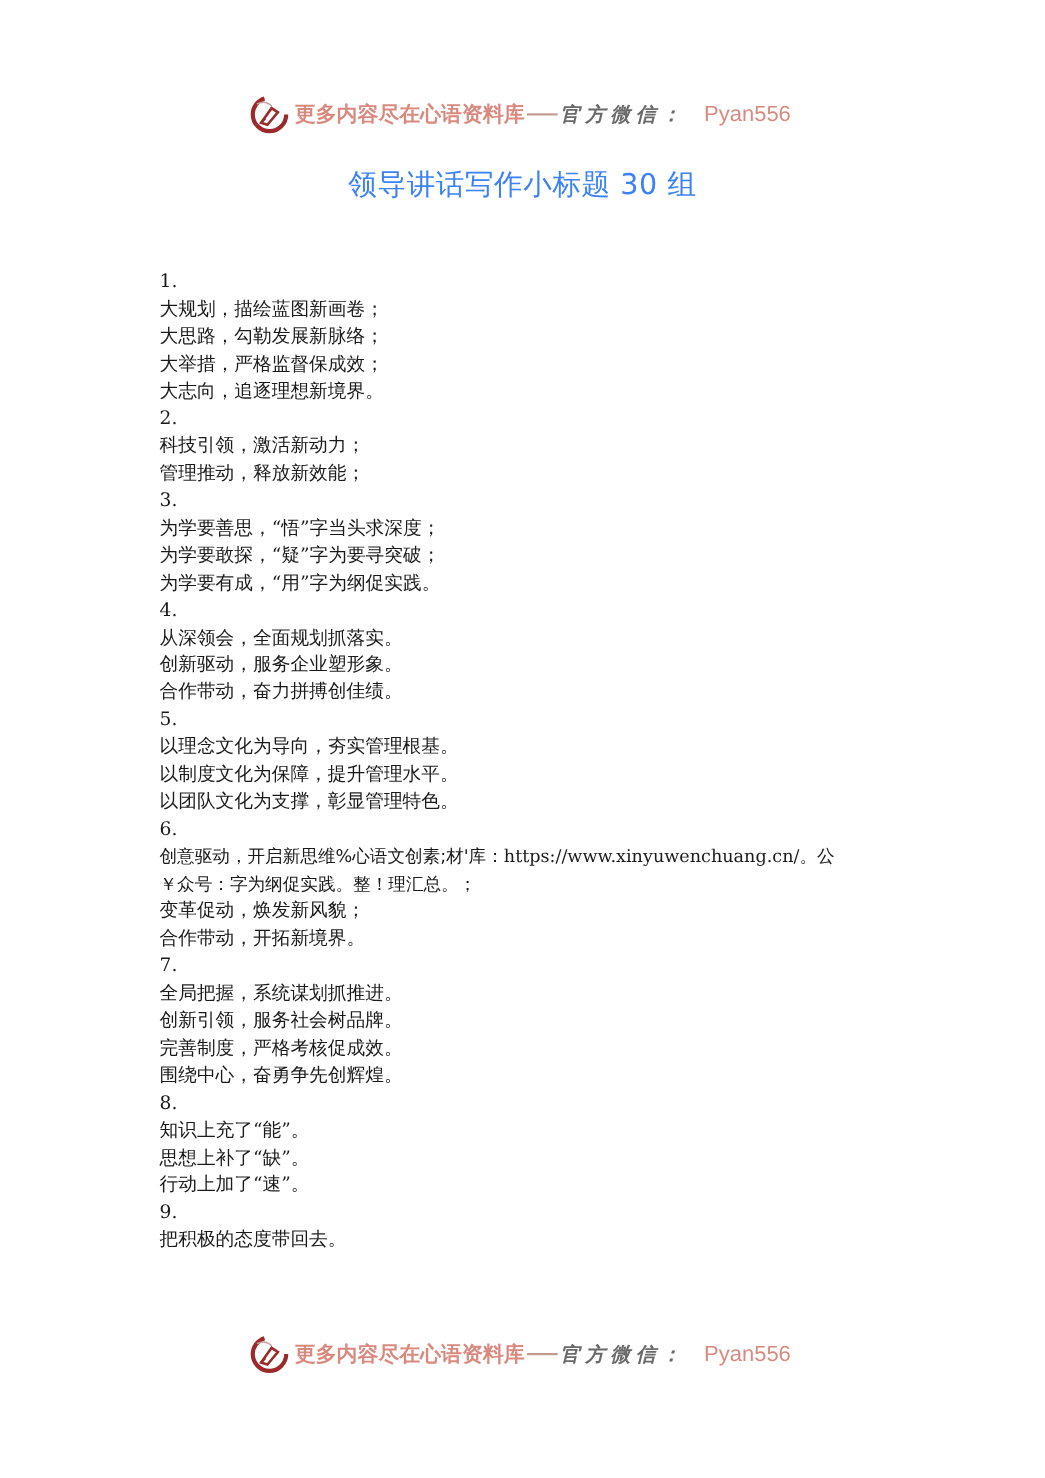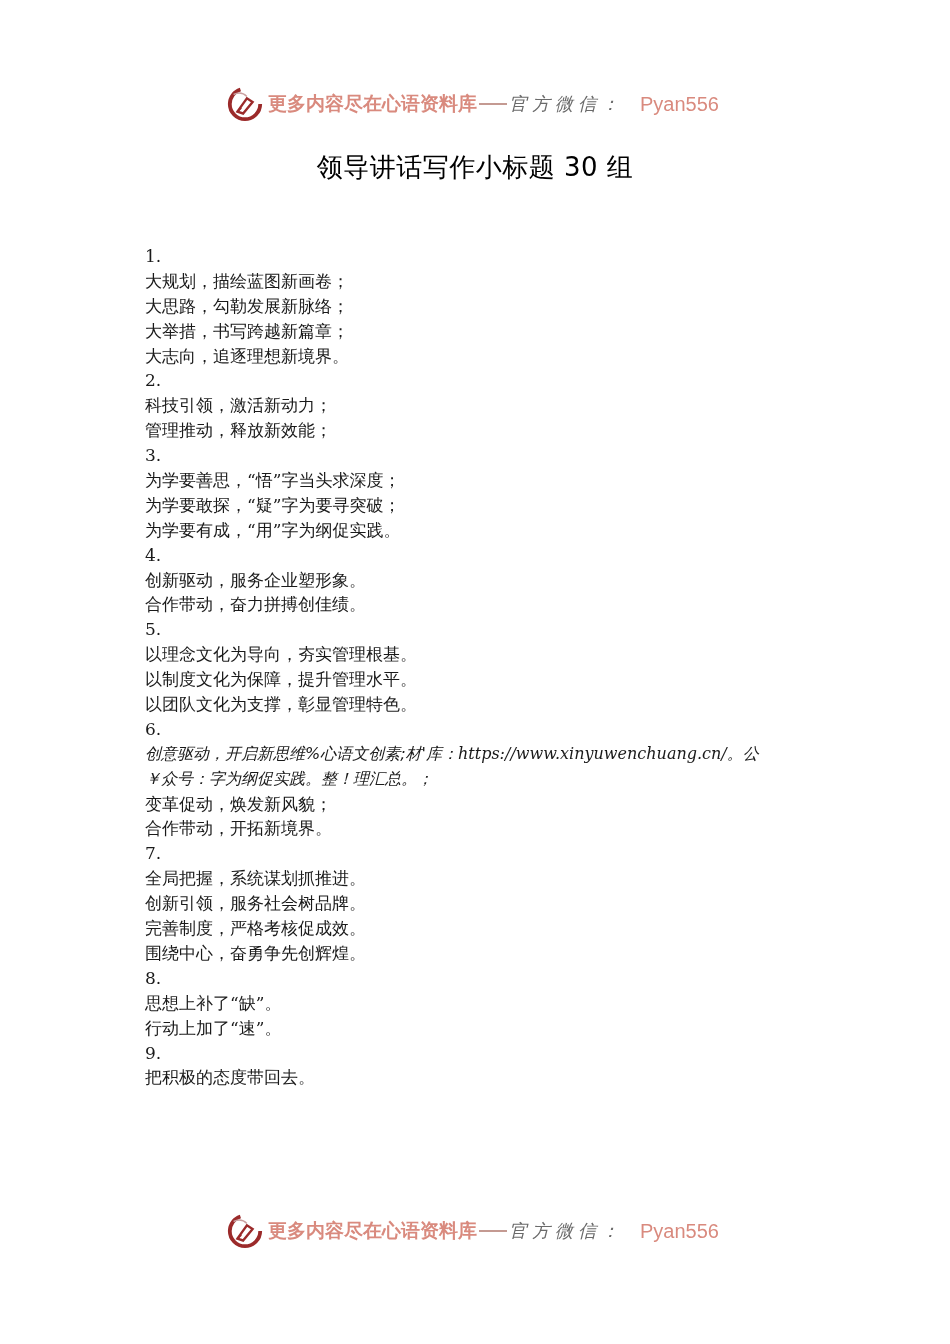--- a/index.html
+++ b/index.html
@@ -48,38 +48,39 @@
       margin: 0 2px;
       vertical-align: middle;
     }
     .banner .wechat-label {
       font-family: "DejaVu Serif", "Liberation Serif", serif;
       font-size: 18px;
       color: #6a6a6a;
       letter-spacing: 5px;
       font-style: italic;
       white-space: nowrap;
+      font-weight: bold;
     }
     .banner .wechat-id {
       font-family: "Liberation Sans", "DejaVu Sans", sans-serif;
       font-size: 20px;
       color: #d98a7e;
       white-space: nowrap;
       margin-left: 16px;
     }
     .title {
       position: absolute;
       top: 150px;
       left: 0;
       width: 950px;
       text-align: center;
       font-family: "DejaVu Sans", "Liberation Sans", sans-serif;
       font-size: 26px;
       font-weight: 500;
-      color: #000000;
+      color: #3b82f6;
       letter-spacing: 0.5px;
     }
     .content {
       position: absolute;
       top: 244px;
       left: 145px;
       width: 680px;
     }
     .line {
       font-size: 17px;
@@ -87,21 +88,20 @@
       height: 24.9px;
       white-space: nowrap;
       color: #1a1a1a;
     }
     .line.num {
       font-family: "DejaVu Serif", "Liberation Serif", serif;
     }
     .line.sans {
       font-family: "DejaVu Sans", "Liberation Sans", sans-serif;
       font-size: 16px;
-      font-style: italic;
     }
     .line .url {
       font-family: "DejaVu Serif", "Liberation Serif", serif;
       font-size: 16px;
     }
   </style>
 </head>
 <body>
 
 <div class="banner top">
@@ -117,33 +117,34 @@
   <span class="wechat-id">Pyan556</span>
 </div>
 
 <div class="title">领导讲话写作小标题 30 组</div>
 
 <div class="content">
 
   <div class="line num">1.</div>
   <div class="line">大规划，描绘蓝图新画卷；</div>
   <div class="line">大思路，勾勒发展新脉络；</div>
-  <div class="line">大举措，书写跨越新篇章；</div>
+  <div class="line">大举措，严格监督保成效；</div>
   <div class="line">大志向，追逐理想新境界。</div>
 
   <div class="line num">2.</div>
   <div class="line">科技引领，激活新动力；</div>
   <div class="line">管理推动，释放新效能；</div>
 
   <div class="line num">3.</div>
   <div class="line">为学要善思，“悟”字当头求深度；</div>
   <div class="line">为学要敢探，“疑”字为要寻突破；</div>
   <div class="line">为学要有成，“用”字为纲促实践。</div>
 
   <div class="line num">4.</div>
+  <div class="line">从深领会，全面规划抓落实。</div>
   <div class="line">创新驱动，服务企业塑形象。</div>
   <div class="line">合作带动，奋力拼搏创佳绩。</div>
 
   <div class="line num">5.</div>
   <div class="line">以理念文化为导向，夯实管理根基。</div>
   <div class="line">以制度文化为保障，提升管理水平。</div>
   <div class="line">以团队文化为支撑，彰显管理特色。</div>
 
   <div class="line num">6.</div>
   <div class="line sans">
@@ -153,20 +154,21 @@
   <div class="line">变革促动，焕发新风貌；</div>
   <div class="line">合作带动，开拓新境界。</div>
 
   <div class="line num">7.</div>
   <div class="line">全局把握，系统谋划抓推进。</div>
   <div class="line">创新引领，服务社会树品牌。</div>
   <div class="line">完善制度，严格考核促成效。</div>
   <div class="line">围绕中心，奋勇争先创辉煌。</div>
 
   <div class="line num">8.</div>
+  <div class="line">知识上充了“能”。</div>
   <div class="line">思想上补了“缺”。</div>
   <div class="line">行动上加了“速”。</div>
 
   <div class="line num">9.</div>
   <div class="line">把积极的态度带回去。</div>
 </div>
 
 <div class="banner bottom">
   <svg class="logo" viewBox="0 0 40 40">
     <circle cx="20" cy="20" r="16" fill="none" stroke="#9b2a2a" stroke-width="4" stroke-dasharray="70 30"></circle>

